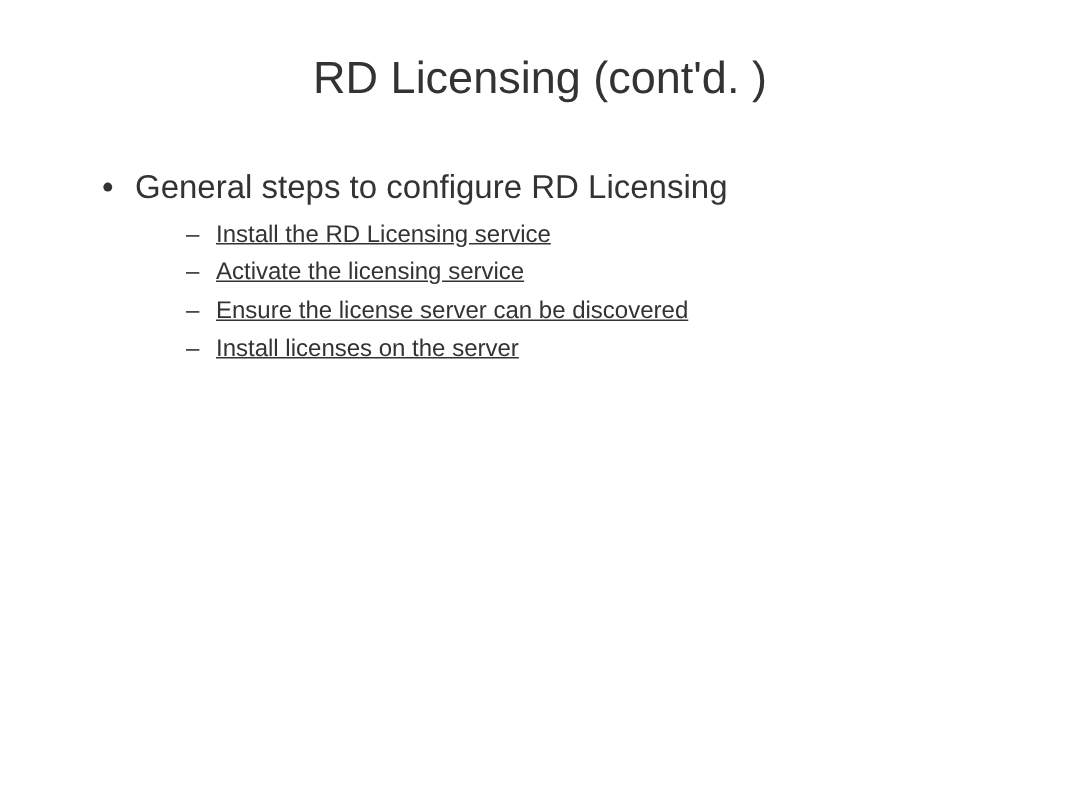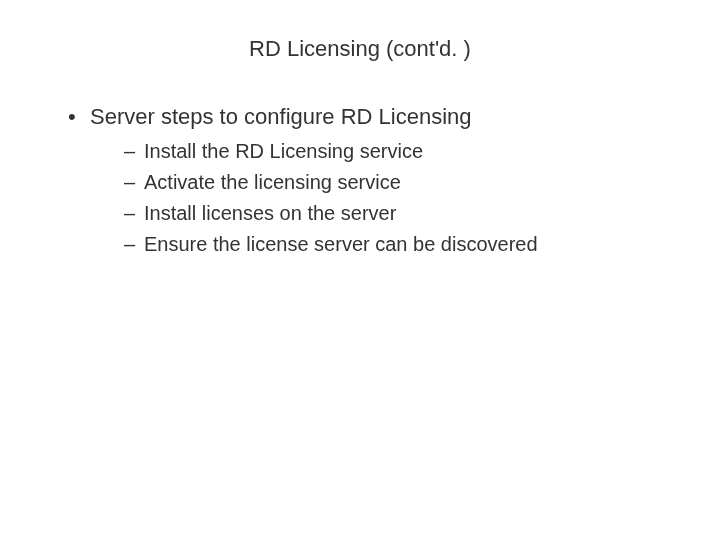--- a/index.html
+++ b/index.html
@@ -15,21 +15,21 @@
   }
   .slide {
     box-sizing: border-box;
     width: 720px;
     height: 540px;
     position: relative;
     padding: 36px 48px 60px 48px;
   }
   .title {
     text-align: center;
-    font-size: 22px;
+    font-size: 30px;
     color: #333333;
     margin: 0 0 40px 0;
     font-weight: normal;
   }
   .body {
     font-size: 22px;
     line-height: 1.35;
     color: #333333;
   }
   ul.level1 {
@@ -47,21 +47,22 @@
     position: absolute;
     left: 0;
     top: 0;
     font-size: 22px;
     line-height: 1.35;
   }
   ul.level2 {
     list-style: none;
     margin: 6px 0 0 0;
     padding: 0 0 0 34px;
-    font-size: 20px;
+    font-size: 16px;
+    text-decoration: underline;
   }
   ul.level2 > li {
     position: relative;
     padding-left: 20px;
     margin-bottom: 4px;
   }
   ul.level2 > li::before {
     content: "–";
     position: absolute;
     left: 0;
@@ -90,25 +91,25 @@
 </head>
 <body>
 
 <div class="slide">
 
   <h1 class="title">RD Licensing (cont'd. )</h1>
 
   <div class="body">
     <ul class="level1">
       <li>
-        <span>Server steps to configure RD Licensing</span>
+        <span>General steps to configure RD Licensing</span>
         <ul class="level2">
           <li><span>Install the RD Licensing service</span></li>
           <li><span>Activate the licensing service</span></li>
+          <li><span>Ensure the license server can be discovered</span></li>
           <li><span>Install licenses on the server</span></li>
-          <li><span>Ensure the license server can be discovered</span></li>
         </ul>
       </li>
     </ul>
   </div>
 
 
 </div>
 
 </body></html>

